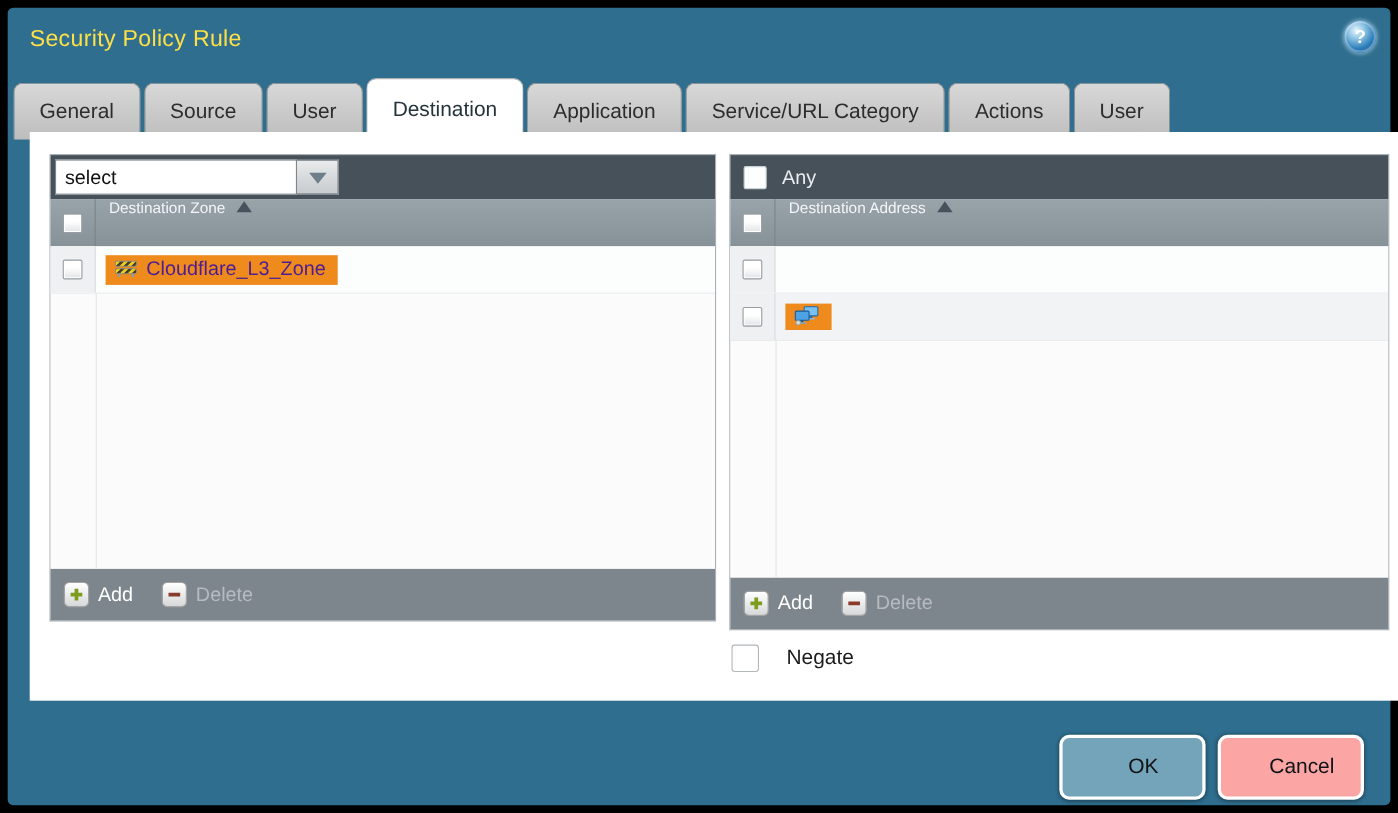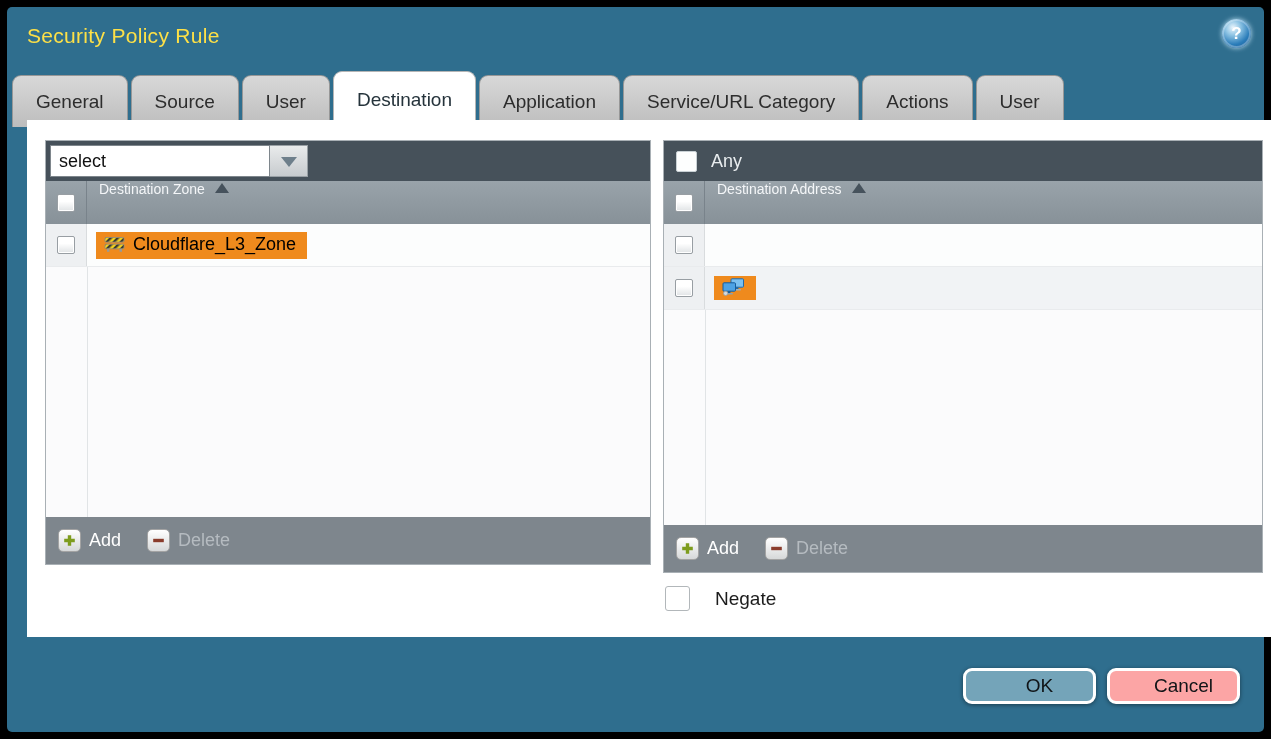--- a/index.html
+++ b/index.html
@@ -50,40 +50,40 @@
               border-bottom:10px solid #46525c; margin-left:10px; margin-top:2px; }
 
   .cb-cell { width:41px; height:100%; flex:0 0 auto; display:flex; align-items:center; justify-content:center; }
 
   .panel-body { flex:1 1 auto; position:relative; background:#fbfbfc; overflow:hidden; }
   .panel-body::before { content:""; position:absolute; left:41px; top:0; bottom:0; width:1px; background:#e1e4e6; }
   .row { height:43px; display:flex; align-items:center; border-bottom:1px solid #e9ebed; position:relative; background:#fcfdfd; }
   .row.alt { background:#f1f3f5; }
   .row .cb-cell { background:#eef0f2; border-right:1px solid #d9dcde; }
   .chip { margin-left:9px; display:inline-flex; align-items:center; gap:8px; background:#ef8a1d;
-          color:#000000; font-size:18px; padding:2px 11px 4px 8px; cursor:pointer; }
+          color:#4c1d95; font-size:18px; padding:2px 11px 4px 8px; cursor:pointer; }
 
   .checkbox { width:18px; height:18px; border:1px solid #989ea3; border-radius:2px;
               background:linear-gradient(#ffffff 40%,#e0e3e5); box-shadow:inset 0 0 0 1px #fff; cursor:pointer; }
   .checkbox.on-dark { width:21px; height:21px; background:#fdfefe; border:1px solid #c9d1d5; box-shadow:none; }
   .checkbox.negate-box { width:25px; height:25px; background:#fff; border:1px solid #b2b7ba; border-radius:3px; box-shadow:none; }
 
   .panel-footer { flex:0 0 45px; background:#7e868d; display:flex; align-items:flex-start; gap:26px; padding:12px 12px; }
   .tool { display:flex; align-items:center; gap:8px; font-size:18px; color:#fff; cursor:pointer; }
   .tool .icon-btn { width:23px; height:23px; border-radius:5px; border:1px solid #a3a3a3;
                     background:linear-gradient(#ffffff,#d6d8d9); display:flex; align-items:center; justify-content:center; }
   .tool.disabled { cursor:default; }
   .tool.disabled .tool-label { color:#b5bbc0; }
 
   .negate-row { position:absolute; left:638px; top:466px; display:flex; align-items:center; gap:25px;
                 color:#1c1c1c; font-size:19px; }
 
   
   .footer-buttons { position:absolute; left:956px; top:661px; display:flex; gap:11px; }
-  .btn { width:133px; height:36px; border-radius:9px; border:3px solid #fff; font-size:19px; color:#101417;
+  .btn { width:133px; height:59px; border-radius:9px; border:3px solid #fff; font-size:19px; color:#101417;
          display:flex; align-items:center; justify-content:center; cursor:pointer;
          box-shadow:0 1px 4px rgba(0,0,0,.45); font-family:"Liberation Sans",sans-serif;padding-left:20px; }
   .btn-ok { background:#74a4b9; }
   .btn-cancel { background:#fca5a5; }
 
   svg { display:block; }
 </style>
 </head>
 <body>
 

